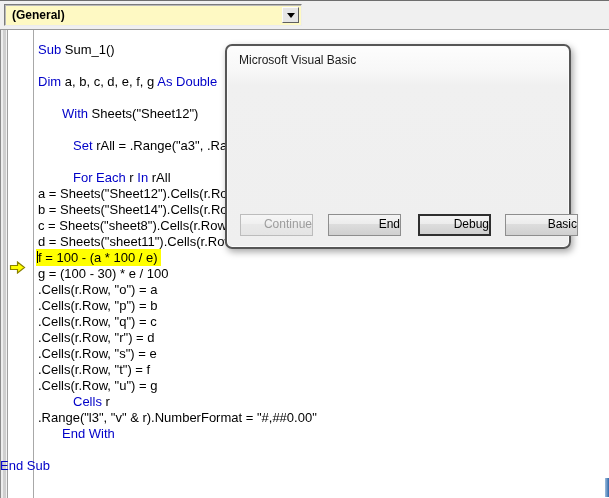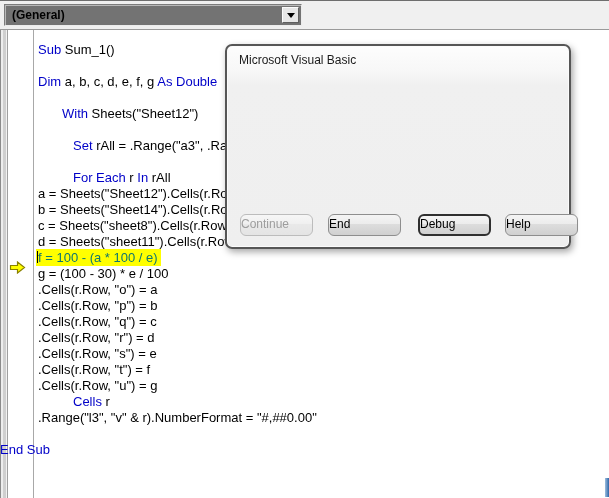--- a/index.html
+++ b/index.html
@@ -7,21 +7,21 @@
     width:609px;height:498px;position:relative;overflow:hidden;
     background:#ffffff;font-family:"Liberation Sans",sans-serif;
     border-top:1px solid #6e6e6e;box-sizing:border-box;
   }
   
   .topbar{
     position:absolute;left:0;top:0;width:609px;height:29px;
     background:#f0f0f0;border-bottom:1px solid #9a9a9a;box-sizing:border-box;
   }
   .combo{
-    position:absolute;top:3px;height:22px;background:#737373;box-sizing:border-box;
+    position:absolute;top:3px;height:22px;background:#fef9c3;box-sizing:border-box;
     border:1px solid;border-color:#7c7c7c #ececec #ececec #7c7c7c;
     box-shadow:inset 1px 1px 0 #b9b9b9;
   }
   .combo .val{
     position:absolute;left:7px;top:3px;font-size:12px;font-weight:bold;color:#000;
     white-space:nowrap;
   }
   .combo-btn{
     position:absolute;top:2px;right:2px;width:17px;height:16px;background:#e6e6e6;
     border:1px solid;border-color:#fbfbfb #5f5f5f #5f5f5f #fbfbfb;
@@ -33,21 +33,21 @@
   .left-strip{
     position:absolute;left:0;top:0;width:8px;height:469px;
     background:linear-gradient(90deg,#8b8b8b 0 1px,#ededed 1px 3px,#cfcfcf 3px 6px,#f2f2f2 6px 7px,#9f9f9f 7px 8px);
   }
   .margin-divider{position:absolute;left:33px;top:0;width:1px;height:469px;background:#a8a8a8;}
   .code-lines{position:absolute;left:0;top:12px;width:609px;}
   .code-line{height:16px;font-size:13px;white-space:pre;line-height:16px;}
   .kw{color:#0000C8;}
   .tx{color:#000000;}
   .hl{background:#FFFF00;color:#000;padding:1px 3px 1px 1px;margin-left:-2px;}
-  .hl .kw,.hl .tx{color:#0f766e;}
+  .hl .kw,.hl .tx{color:#000000;}
   .caret{display:inline-block;width:1px;height:12px;background:#000;vertical-align:-1px;}
   .exec-arrow{position:absolute;left:9px;width:17px;height:13px;}
   
   .dialog{
     position:absolute;left:225px;top:43px;width:346px;height:205px;box-sizing:border-box;
     background:linear-gradient(#fdfdfd,#f7f7f7 26px,#f0f0f0 40px,#efefef);
     border:2px solid #565656;border-radius:7px;
     box-shadow:2px 3px 7px rgba(0,0,0,0.35), inset 0 0 0 1px #fbfbfb;
   }
   .dialog-title{
@@ -55,22 +55,22 @@
   }
   .dialog-panel{
     position:absolute;left:9px;top:27px;width:356px;height:127px;box-sizing:border-box;
     background:#f1f1f1;border:1px solid #9c9c9c;
   }
   .msg{position:absolute;left:14px;font-size:12px;color:#000;white-space:nowrap;}
   .msg1{top:14px;}
   .msg2{top:42px;}
   .btn{
     position:absolute;top:168px;width:73px;height:22px;box-sizing:border-box;
-    font-family:"Liberation Sans",sans-serif;font-size:12px;color:#000;text-align:left;
-    line-height:19px;border-radius:6px;border:1px solid #8e8e8e;
+    font-family:"Liberation Sans",sans-serif;font-size:12px;color:#000;text-align:right;
+    line-height:19px;border-radius:0;border:1px solid #8e8e8e;
     background:linear-gradient(#f4f4f4,#ececec 45%,#dddddd 46%,#d0d0d0);
   }
   .btn.disabled{
     color:#9d9d9d;border-color:#bcbcbc;
     background:linear-gradient(#f6f6f6,#f0f0f0 45%,#e9e9e9 46%,#e4e4e4);
   }
   .btn.default{border:2px solid #2f2f2f;line-height:17px;}
   
   .blue-sliver{
     position:absolute;right:0;bottom:1px;width:4px;height:19px;
@@ -110,31 +110,32 @@
       <div class="code-line" style="padding-left: 38px;"><span class="tx">g = (100 - 30) * e / 100</span></div>
       <div class="code-line" style="padding-left: 38px;"><span class="tx">.Cells(r.Row, "o") = a</span></div>
       <div class="code-line" style="padding-left: 38px;"><span class="tx">.Cells(r.Row, "p") = b</span></div>
       <div class="code-line" style="padding-left: 38px;"><span class="tx">.Cells(r.Row, "q") = c</span></div>
       <div class="code-line" style="padding-left: 38px;"><span class="tx">.Cells(r.Row, "r") = d</span></div>
       <div class="code-line" style="padding-left: 38px;"><span class="tx">.Cells(r.Row, "s") = e</span></div>
       <div class="code-line" style="padding-left: 38px;"><span class="tx">.Cells(r.Row, "t") = f</span></div>
       <div class="code-line" style="padding-left: 38px;"><span class="tx">.Cells(r.Row, "u") = g</span></div>
       <div class="code-line" style="padding-left: 73px;"><span class="kw">Cells</span><span class="tx"> r</span></div>
       <div class="code-line" style="padding-left: 38px;"><span class="tx">.Range("l3", "v" &amp; r).NumberFormat = "#,##0.00"</span></div>
+      <div class="code-line" style="padding-left: 62px;"><span class="kw">End With</span></div>
       <div class="code-line" style="padding-left: 38px;"></div>
       <div class="code-line" style=""><span class="kw">End Sub</span></div>
     </div>
   <svg class="exec-arrow" style="top:231px" viewBox="0 0 17 13">
     <path d="M1.5 4.5 H8.5 V1 L15.5 6.5 L8.5 12 V8.5 H1.5 Z" fill="#FFFF00" stroke="#8a8000" stroke-width="1.2"></path>
   </svg>
 </div>
 
 <div class="dialog">
   <div class="dialog-title">Microsoft Visual Basic</div>
   <div>
       <div class="btn disabled" style="left: 13px;">Continue</div>
       <div class="btn" style="left: 101px;">End</div>
       <div class="btn default" style="left: 191px;">Debug</div>
-      <div class="btn" style="left: 278px;">Help</div>
+      <div class="btn" style="left: 278px;">Basic</div>
     </div>
 </div>
 
 <div class="blue-sliver"></div>
 
 </body></html>

